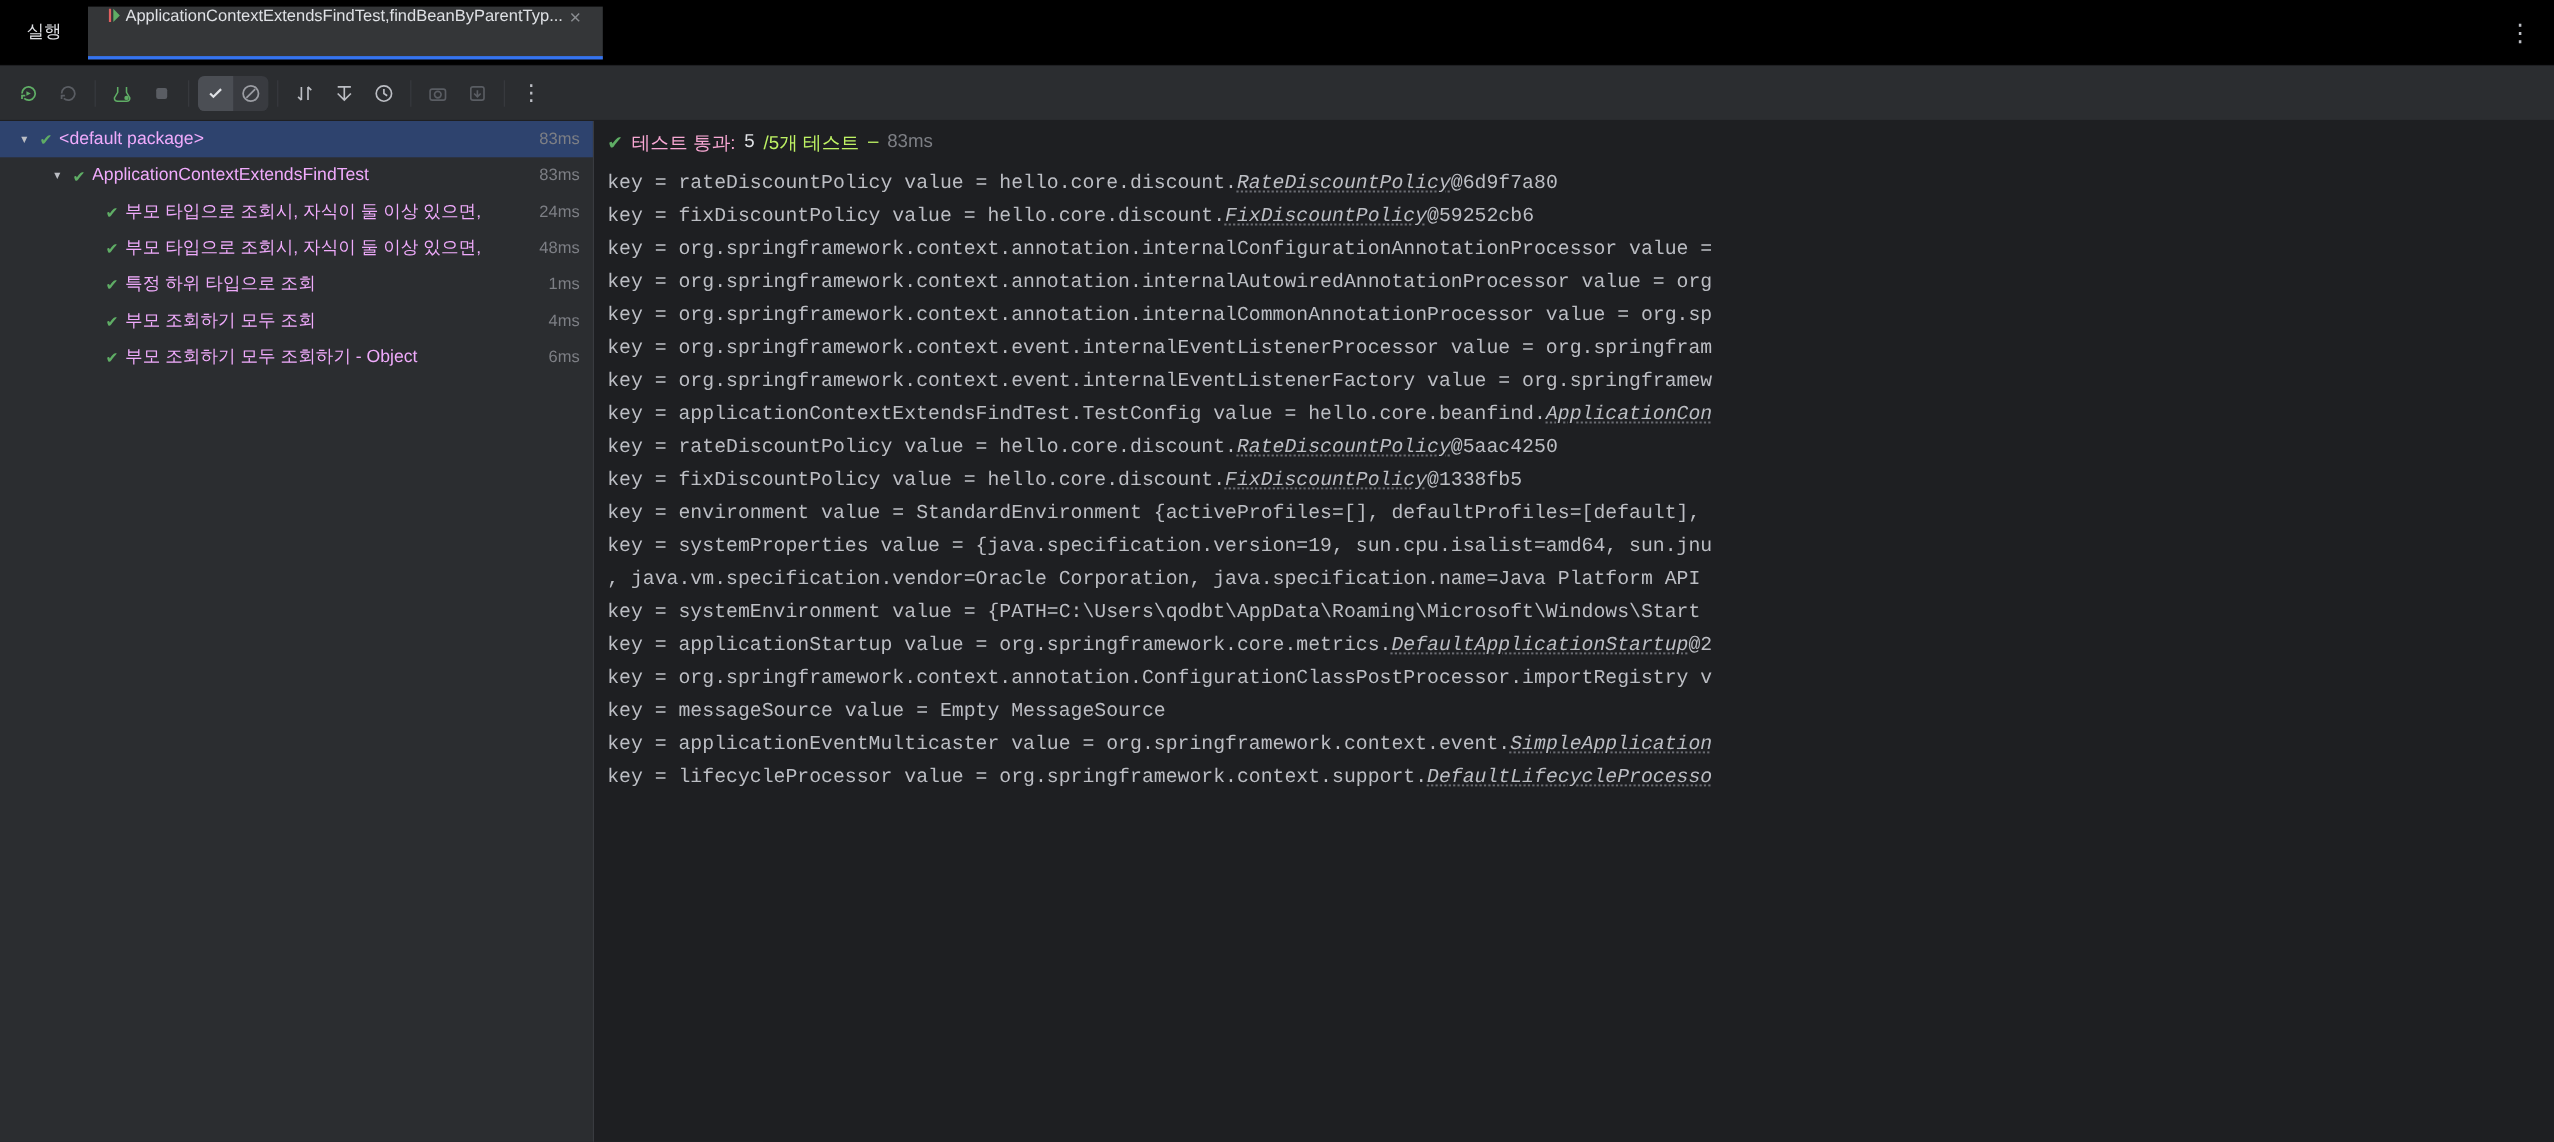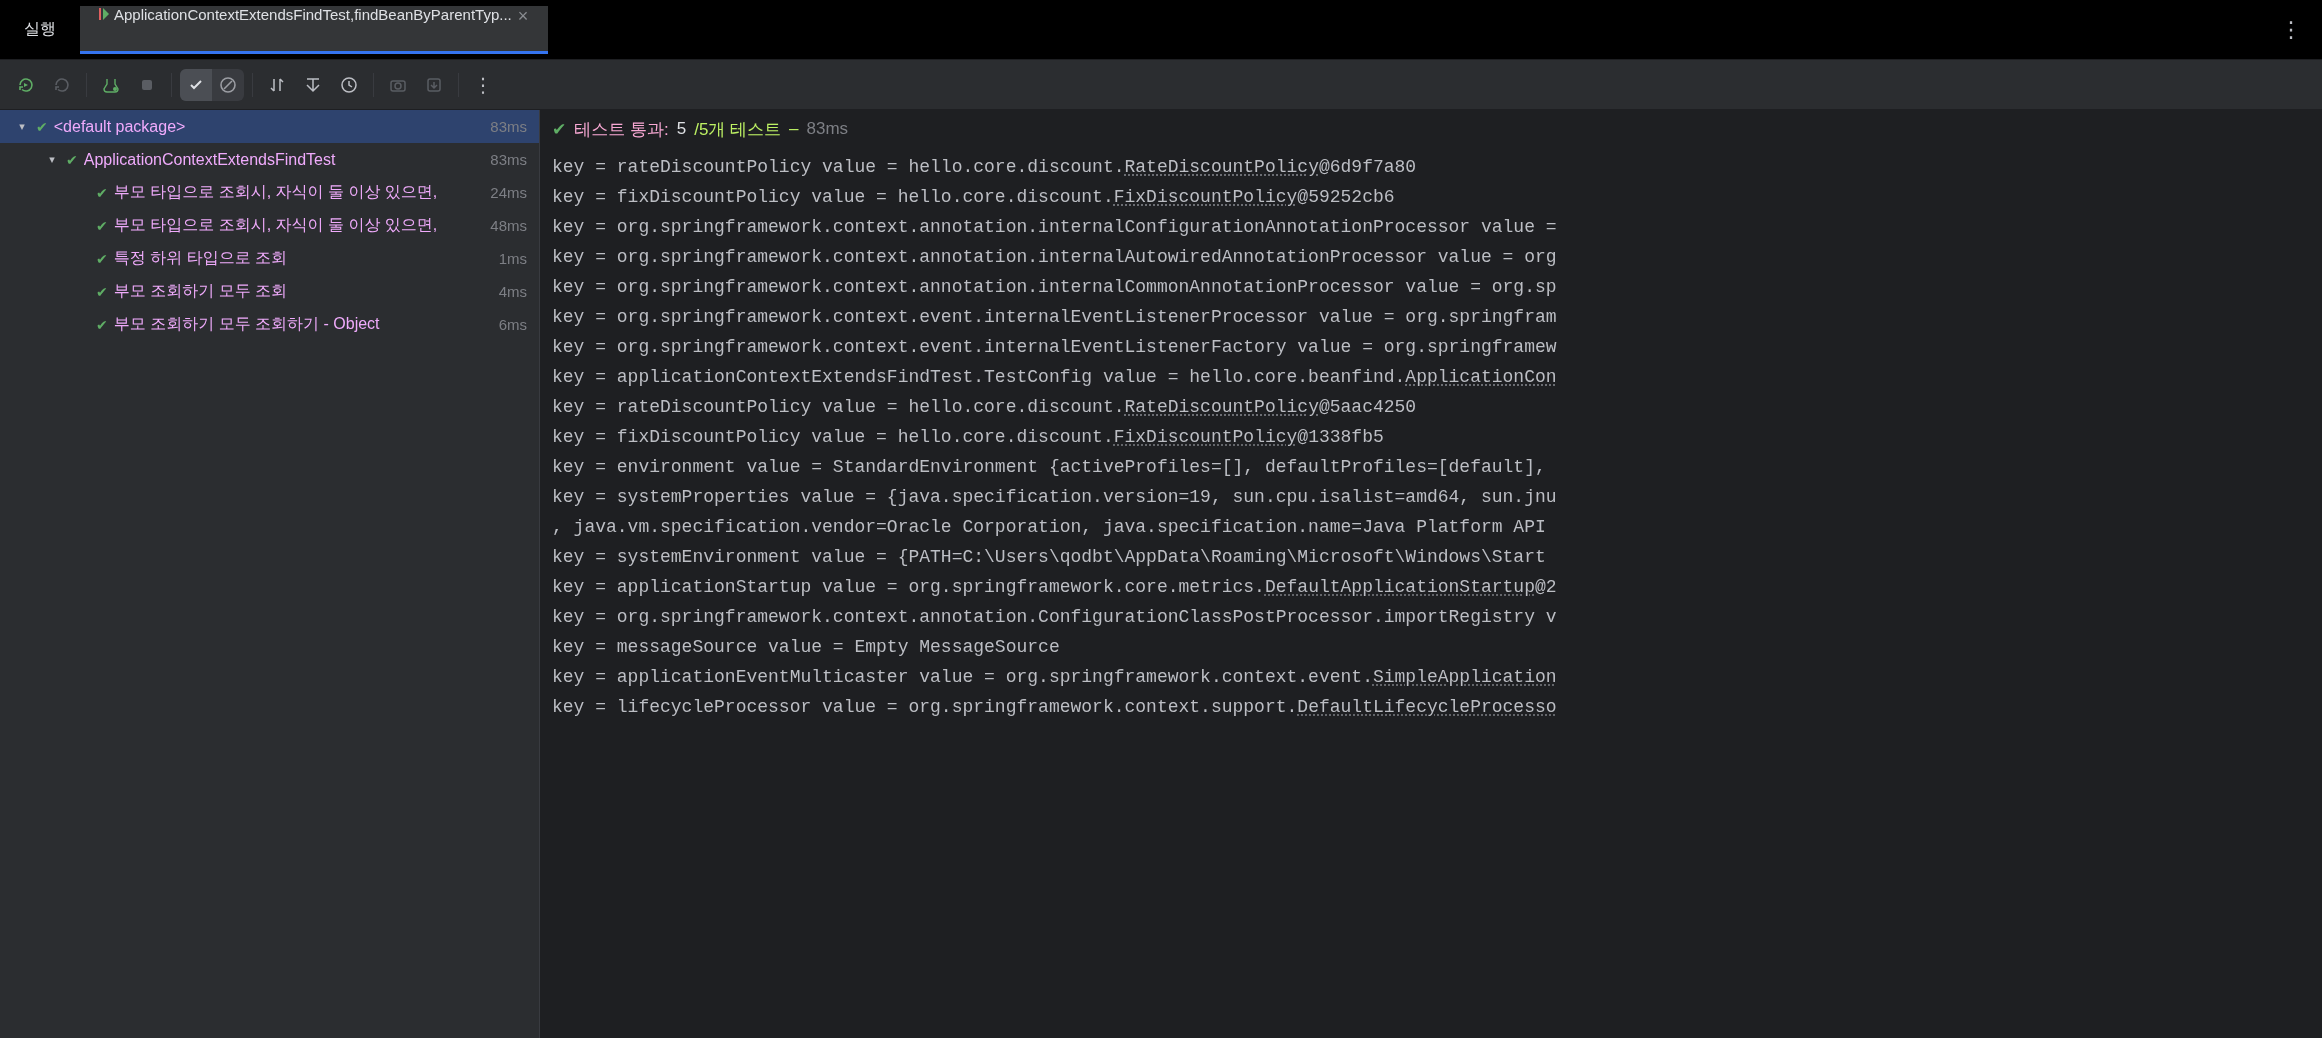--- a/index.html
+++ b/index.html
@@ -31,21 +31,21 @@
 .indent1 { padding-left:44px; }
 .indent2 { padding-left:90px; }
 .console-panel { flex:1; background:#1e1f22; overflow:hidden; display:flex; flex-direction:column; }
 .console-header { display:flex; align-items:center; height:38px; padding:0 12px; gap:8px; font-size:17px; }
 .console-header .pass { color:#5fad65; }
 .console-header .stat-label { color:#f9a8d4; }
 .console-header .stat-count { color:#dfe1e5; }
 .console-header .stat-total { color:#bef264; }
 .console-header .stat-time { color:#7d7f85; }
 .console-body { flex:1; padding:4px 12px; font-family:"Consolas","Courier New",monospace; font-size:18px; line-height:30px; color:#bcbec4; white-space:pre; overflow:hidden; }
-.ul { text-decoration:underline dotted #6b6d73; text-underline-offset:3px; }
+.ul { text-decoration:underline dotted #6b6d73; text-underline-offset:3px;font-style:italic; }
 svg { display:block; }
 </style>
 </head>
 <body>
 
 <div class="top-bar">
   <div class="run-label">실행</div>
   <div class="tab">
     <span class="tab-icon">
       <svg viewBox="0 0 16 16" width="16" height="16">

